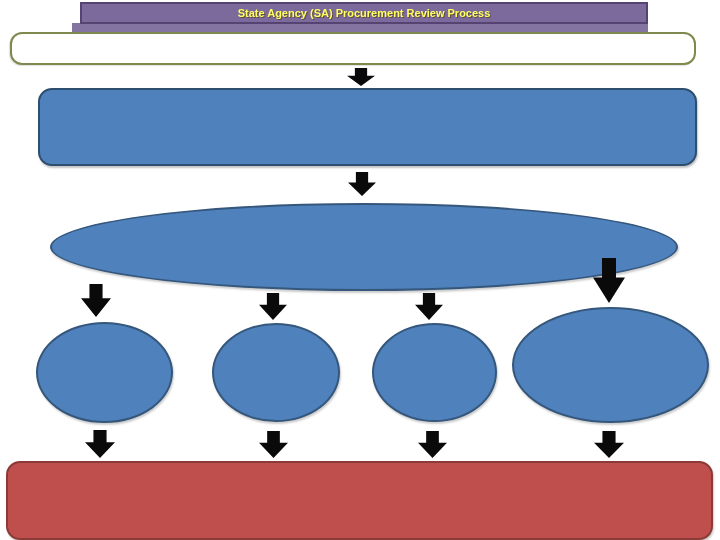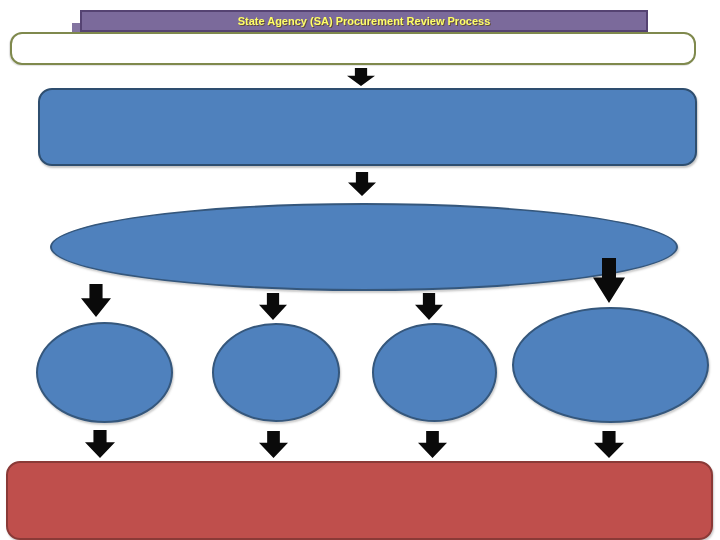--- a/index.html
+++ b/index.html
@@ -8,21 +8,21 @@
     overflow:hidden;font-family:"Liberation Sans",sans-serif;
   }
   .abs{position:absolute;box-sizing:border-box;}
 
   
   .title-shadow{
     left:72px;top:23px;width:576px;height:10px;
     background:#8374a1;
   }
   .title-bar{
-    left:80px;top:10px;width:568px;height:22px;
+    left:80px;top:2px;width:568px;height:22px;
     background:#7b6a9b;border:2px solid #554372;
     display:flex;align-items:center;justify-content:center;
   }
   .title-text{
     color:#ffff66;font-size:11px;font-weight:bold;line-height:1;
     text-shadow:1px 1px 0 rgba(92,72,48,0.85);
     white-space:nowrap;
   }
 
   

